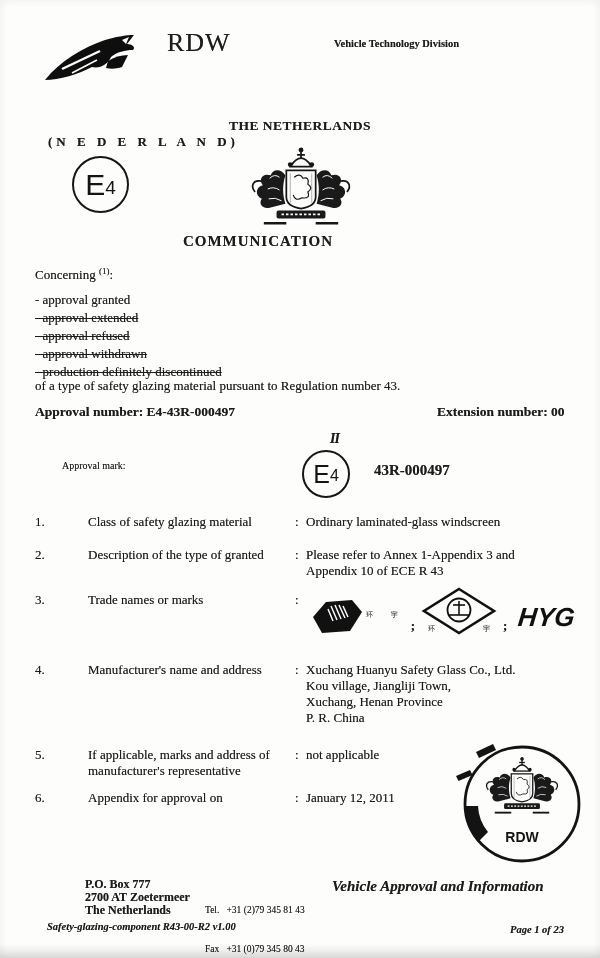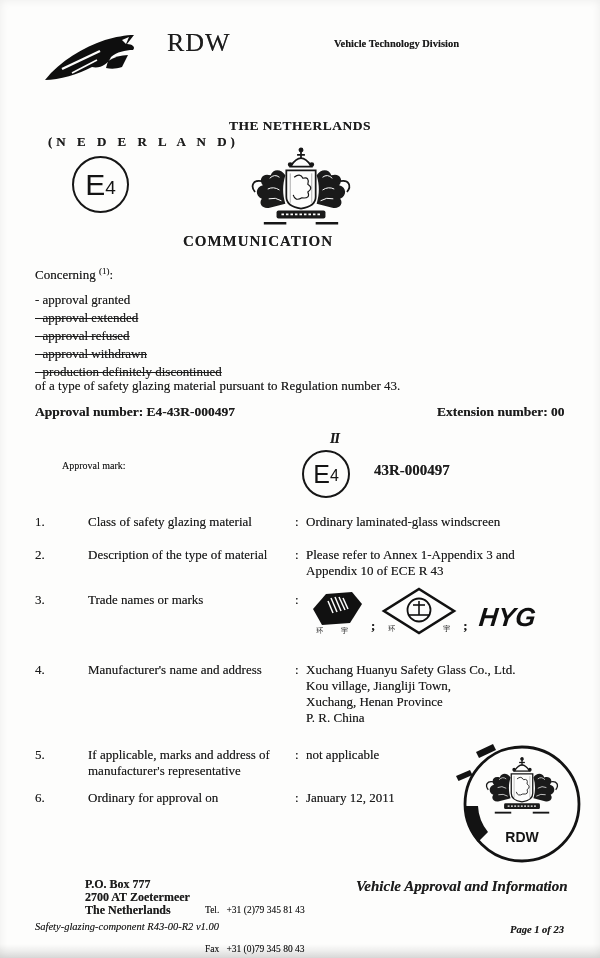--- a/index.html
+++ b/index.html
@@ -55,36 +55,36 @@
 
   
   .row .num{position:absolute;left:35px;top:0;font-size:13px;}
   .row .label{position:absolute;left:88px;top:0;width:205px;font-size:13px;line-height:16px;}
   .row .colon{position:absolute;left:295px;top:0;font-size:13px;}
   .row .value{position:absolute;left:306px;top:0;width:262px;font-size:13px;line-height:16px;white-space:pre-line;}
   .row1{top:514px;} .row2{top:547px;} .row3{top:592px;} .row4{top:662px;} .row5{top:747px;} .row6{top:790px;}
 
   
   .tm-strip{position:absolute;left:306px;top:-6px;display:flex;align-items:flex-end;gap:4px;}
-  .tm{display:flex;flex-direction:column;align-items:center;}
+  .tm{display:flex;flex-direction:row;align-items:center;}
   .tm-caption{font-size:7px;letter-spacing:8px;color:#111;margin-top:-2px;white-space:nowrap;}
   .tm-diamond{position:relative;}
   .tm-d-cap{position:absolute;bottom:2px;font-size:7px;color:#111;}
   .tm-d-left{left:8px;} .tm-d-right{right:8px;}
   .tm-sep{font-size:13px;font-weight:bold;padding:0 1px 2px 1px;}
   .hyg{font-family:"Liberation Sans","DejaVu Sans",sans-serif;font-size:26px;font-weight:900;font-style:italic;
     letter-spacing:0;transform:skewX(-6deg);color:#101010;line-height:1;padding:0 0 6px 6px;}
 
   .stamp{left:438px;top:740px;}
 
   
   .f-address{left:85px;top:878px;font-size:12px;font-weight:bold;line-height:13px;white-space:pre-line;}
   .f-contact{left:205px;top:878px;font-size:9.5px;line-height:13px;white-space:pre;}
-  .f-title{left:332px;top:878px;font-size:15px;font-style:italic;font-weight:600;margin-left:24px;}
-  .f-ref{left:35px;top:921px;font-size:10.5px;font-style:italic;font-weight:400;}
+  .f-title{left:332px;top:878px;font-size:15px;font-style:italic;font-weight:600;}
+  .f-ref{left:47px;top:921px;font-size:10.5px;font-style:italic;font-weight:700;}
   .f-page{left:510px;top:924px;font-size:10.5px;font-style:italic;font-weight:600;}
 </style>
 </head>
 <body>
 
 <svg width="0" height="0" style="position:absolute" aria-hidden="true">
   <defs>
     <symbol id="arms" viewBox="0 0 120 92">
       <g stroke="#161616" fill="none" stroke-width="1.8">
 
@@ -168,21 +168,21 @@
 
   <div class="abs row row1">
     <span class="num scan">1.</span>
     <span class="label scan">Class of safety glazing material</span>
     <span class="colon scan">:</span>
     <span class="value scan">Ordinary laminated-glass windscreen</span>
   </div>
 
   <div class="abs row row2">
     <span class="num scan">2.</span>
-    <span class="label scan">Description of the type of material</span>
+    <span class="label scan">Description of the type of granted</span>
     <span class="colon scan">:</span>
     <span class="value scan">Please refer to Annex 1-Appendix 3 and
 Appendix 10 of ECE R 43</span>
   </div>
 
   <div class="abs row row3">
     <span class="num scan">3.</span>
     <span class="label scan">Trade names or marks</span>
     <span class="colon scan">:</span>
     <span class="tm-strip">
@@ -228,21 +228,21 @@
 
   <div class="abs row row5">
     <span class="num scan">5.</span>
     <span class="label scan">If applicable, marks and address of manufacturer's representative</span>
     <span class="colon scan">:</span>
     <span class="value scan">not applicable</span>
   </div>
 
   <div class="abs row row6">
     <span class="num scan">6.</span>
-    <span class="label scan">Ordinary for approval on</span>
+    <span class="label scan">Appendix for approval on</span>
     <span class="colon scan">:</span>
     <span class="value scan">January 12, 2011</span>
   </div>
 
   <svg class="abs stamp" width="150" height="130" viewBox="0 0 150 130">
     <circle cx="84" cy="64" r="57" fill="none" stroke="#131313" stroke-width="2.8"></circle>
     <use href="#arms" xlink:href="#arms" x="41" y="16" width="86" height="66"></use>
     <text x="84" y="102" text-anchor="middle" font-family="Liberation Sans, DejaVu Sans, sans-serif" font-size="14" font-weight="bold" fill="#131313">RDW</text>
     <path d="M38 12 l17 -8 3 6 -17 8 z" fill="#131313"></path>
     <path d="M18 36 l14 -6 2.5 5 -14 6 z" fill="#131313"></path>

